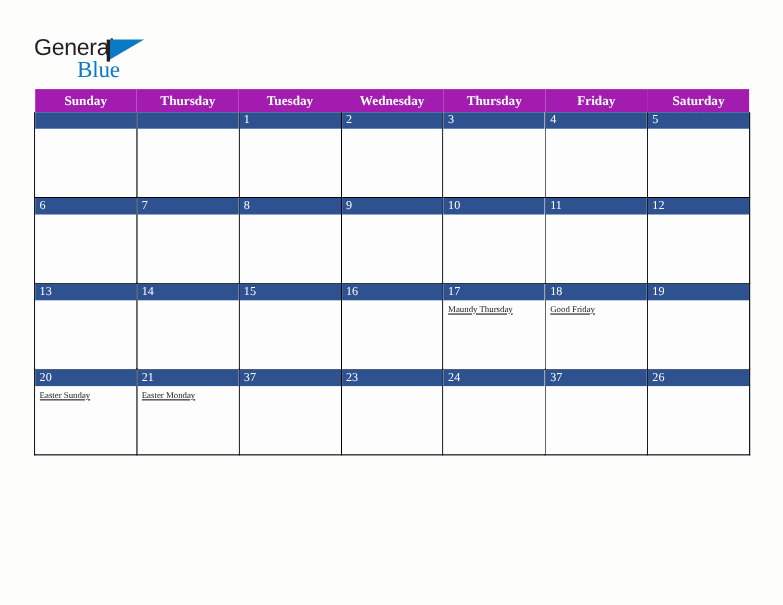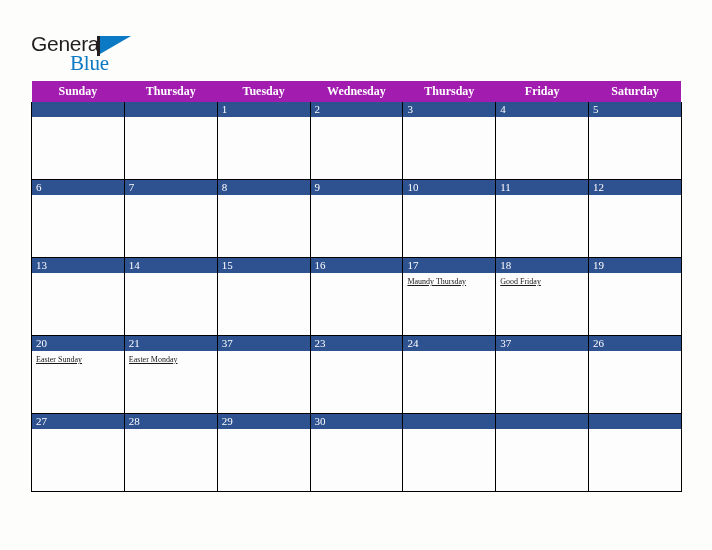--- a/index.html
+++ b/index.html
@@ -299,38 +299,15 @@
           <td class="daycell">
             <div class="daynum-bar">24</div>
           </td>
           <td class="daycell">
             <div class="daynum-bar">37</div>
           </td>
           <td class="daycell">
             <div class="daynum-bar">26</div>
           </td>
         </tr>
-        <tr>
-          <td class="daycell first">
-            <div class="daynum-bar">27</div>
-          </td>
-          <td class="daycell">
-            <div class="daynum-bar">28</div>
-          </td>
-          <td class="daycell">
-            <div class="daynum-bar">29</div>
-          </td>
-          <td class="daycell">
-            <div class="daynum-bar">30</div>
-          </td>
-          <td class="daycell">
-            <div class="daynum-bar empty"></div>
-          </td>
-          <td class="daycell">
-            <div class="daynum-bar empty"></div>
-          </td>
-          <td class="daycell">
-            <div class="daynum-bar empty"></div>
-          </td>
-        </tr>
       </tbody>
   </table>
 </div>
 
 </body></html>

